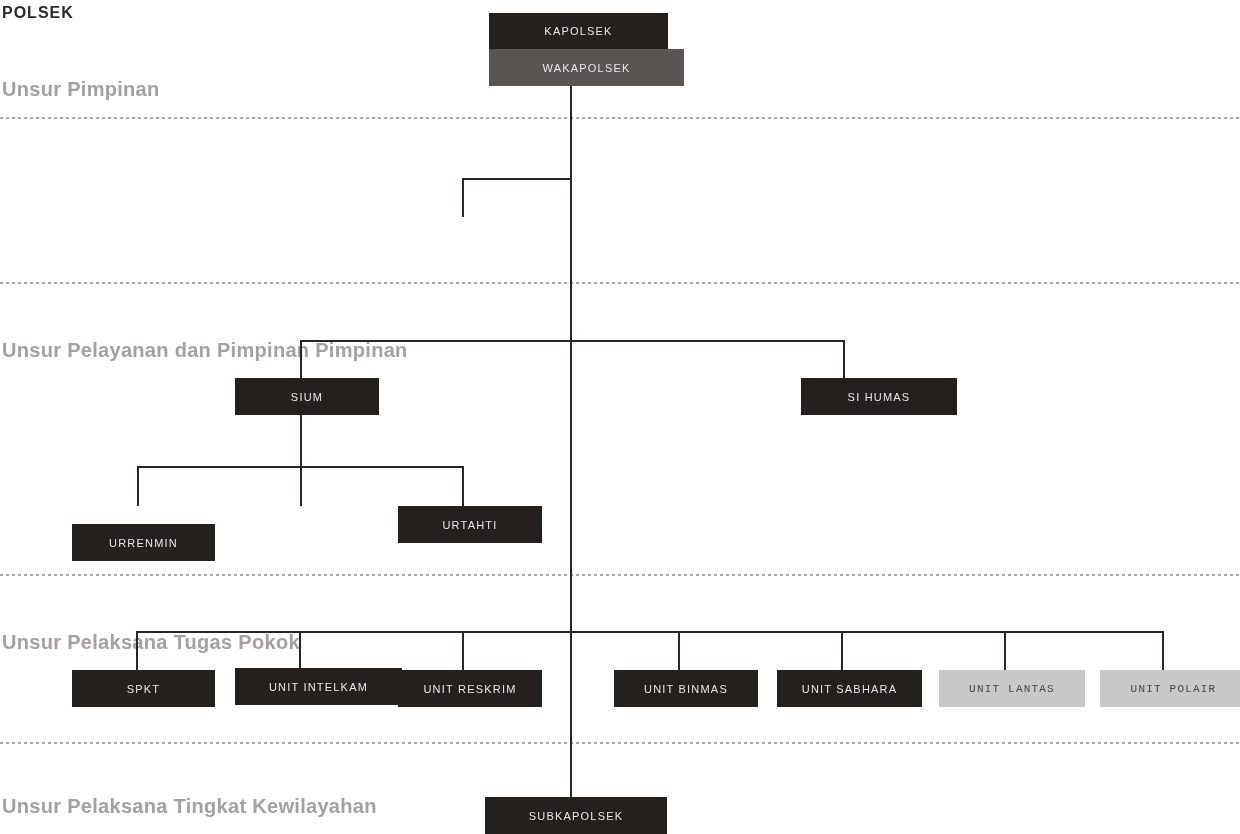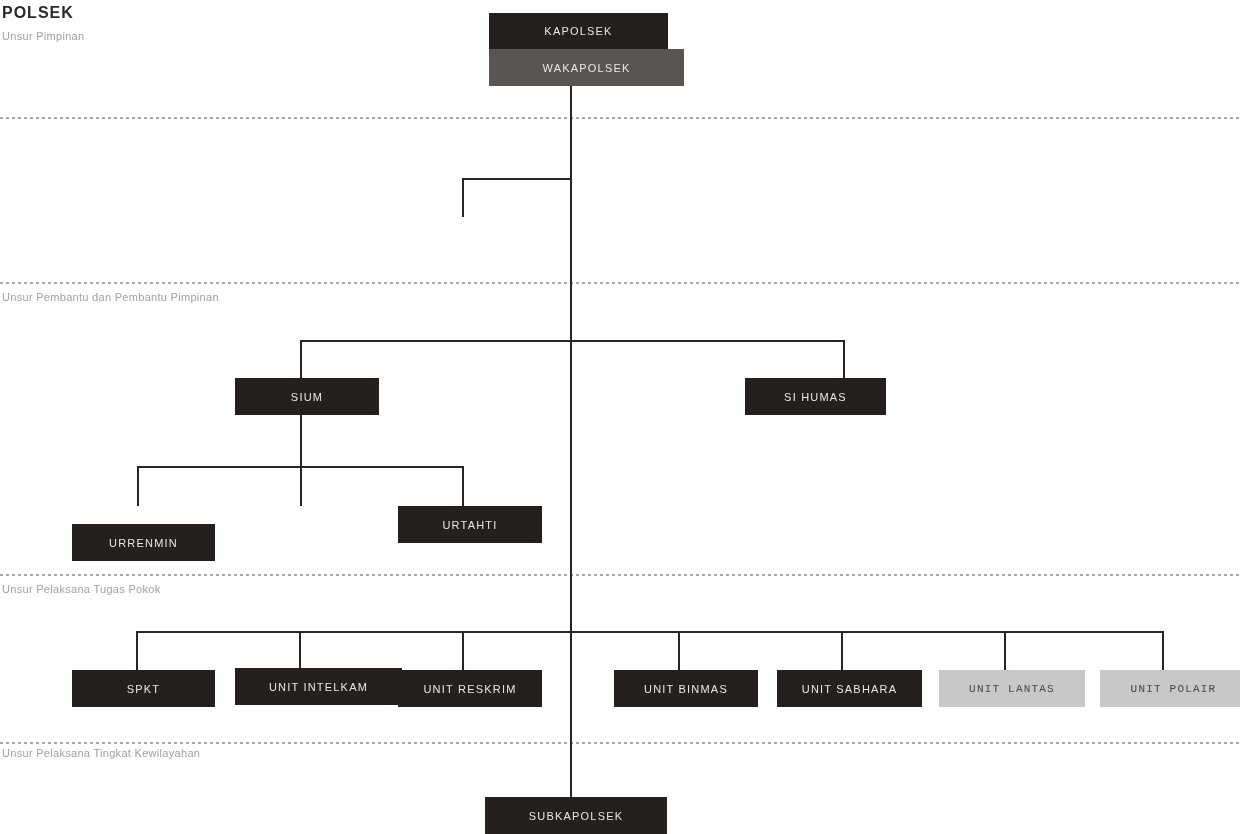--- a/index.html
+++ b/index.html
@@ -10,23 +10,24 @@
     font-family:"Liberation Sans", sans-serif;
     overflow:hidden;
   }
   .page-title{
     position:absolute;
     font-size:16px;font-weight:700;letter-spacing:1px;
     color:var(--title-color);
   }
   .section-title{
     position:absolute;
-    font-size:11px;font-weight:400;letter-spacing:.3px;
+    font-size:20px;font-weight:700;letter-spacing:.3px;
     color:var(--heading-color);
     white-space:nowrap;
+    margin-top:48px;
   }
   .divider{
     position:absolute;left:0;width:1240px;height:2px;
     background:repeating-linear-gradient(to right, var(--divider-color) 0 3px, transparent 3px 6px);
   }
   .line{
     position:absolute;
     background:var(--line-color);
   }
   .node{
@@ -41,21 +42,21 @@
   .node.gray{background:var(--box-gray-bg);color:var(--box-dark-text);}
   .node.light{background:var(--box-light-bg);color:var(--box-light-text);font-family:Liberation Mono, monospace;}
 </style>
 </head>
 <body>
 
 <div id="canvas">
 
   <div class="page-title" style="left:2px;top:4px">POLSEK</div>
   <div class="section-title" style="left:2px;top:30px">Unsur Pimpinan</div>
-  <div class="section-title" style="left:2px;top:291px">Unsur Pembantu dan Pembantu Pimpinan</div>
+  <div class="section-title" style="left:2px;top:291px">Unsur Pelayanan dan Pimpinan Pimpinan</div>
   <div class="section-title" style="left:2px;top:583px">Unsur Pelaksana Tugas Pokok</div>
   <div class="section-title" style="left:2px;top:747px">Unsur Pelaksana Tingkat Kewilayahan</div>
 
   <div class="divider" style="top:117px"></div>
   <div class="divider" style="top:282px"></div>
   <div class="divider" style="top:574px"></div>
   <div class="divider" style="top:742px"></div>
 
   <div class="line" style="left:570px;top:86px;width:2px;height:711px"></div>
 
@@ -85,21 +86,21 @@
     <span>KAPOLSEK</span>
   </div>
   <div class="node gray" style="left:482px;top:49px;width:195px;height:37px">
     <span>WAKAPOLSEK</span>
   </div>
 
 
   <div class="node dark" style="left:228px;top:378px;width:144px;height:37px">
     <span>SIUM</span>
   </div>
-  <div class="node dark" style="left:738px;top:378px;width:141px;height:37px">
+  <div class="node dark" style="left:794px;top:378px;width:156px;height:37px">
     <span>SI HUMAS</span>
   </div>
 
   <div class="node dark" style="left:65px;top:524px;width:143px;height:37px">
     <span>URRENMIN</span>
   </div>
   <div class="node dark" style="left:391px;top:506px;width:144px;height:37px">
     <span>URTAHTI</span>
   </div>
 

